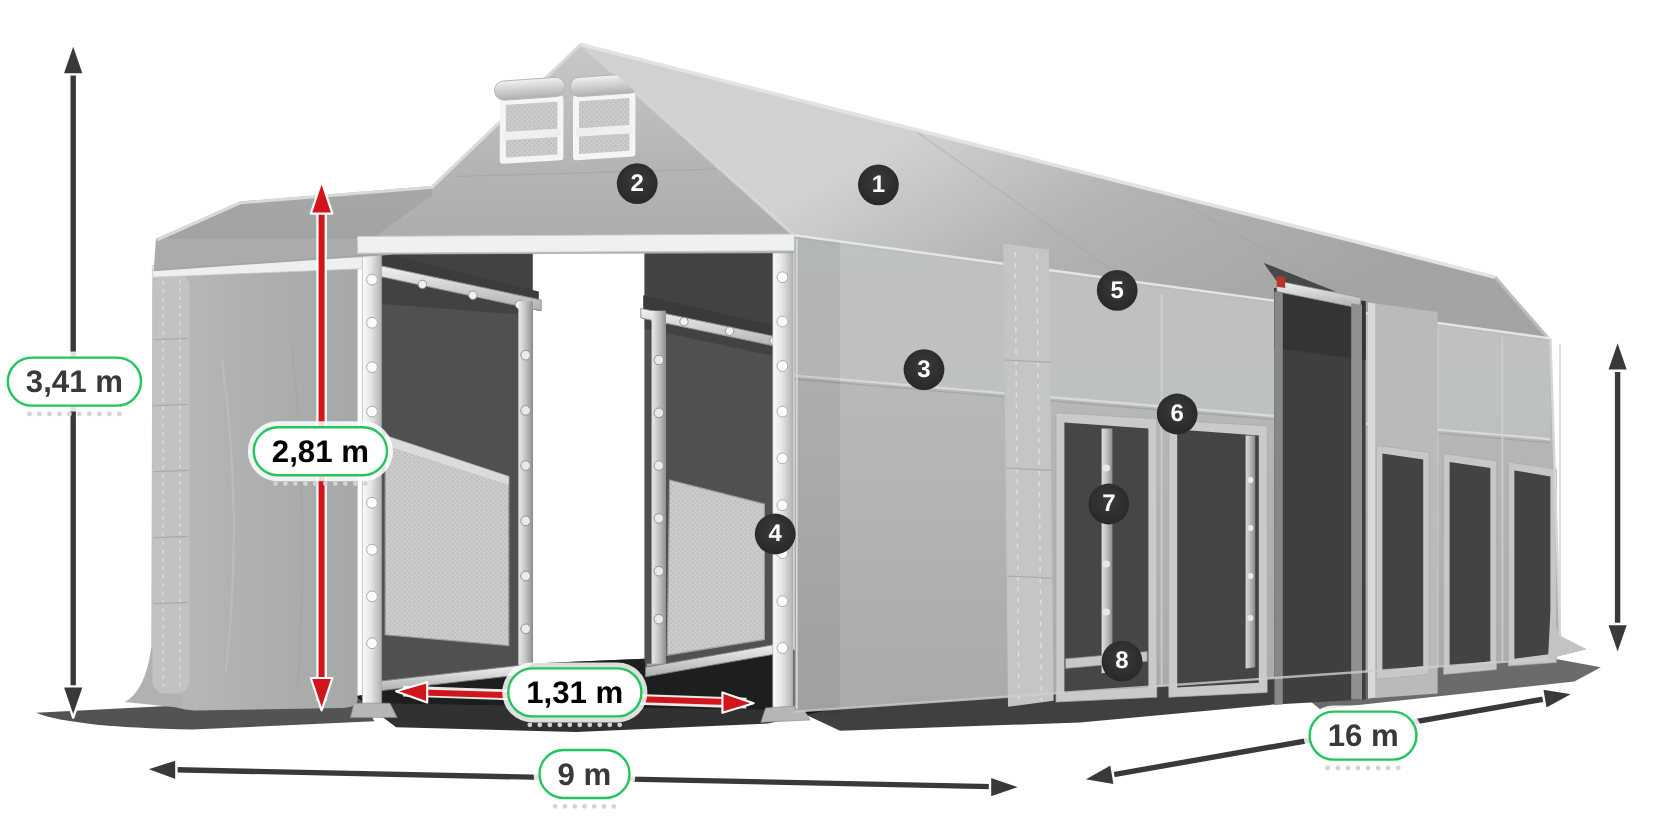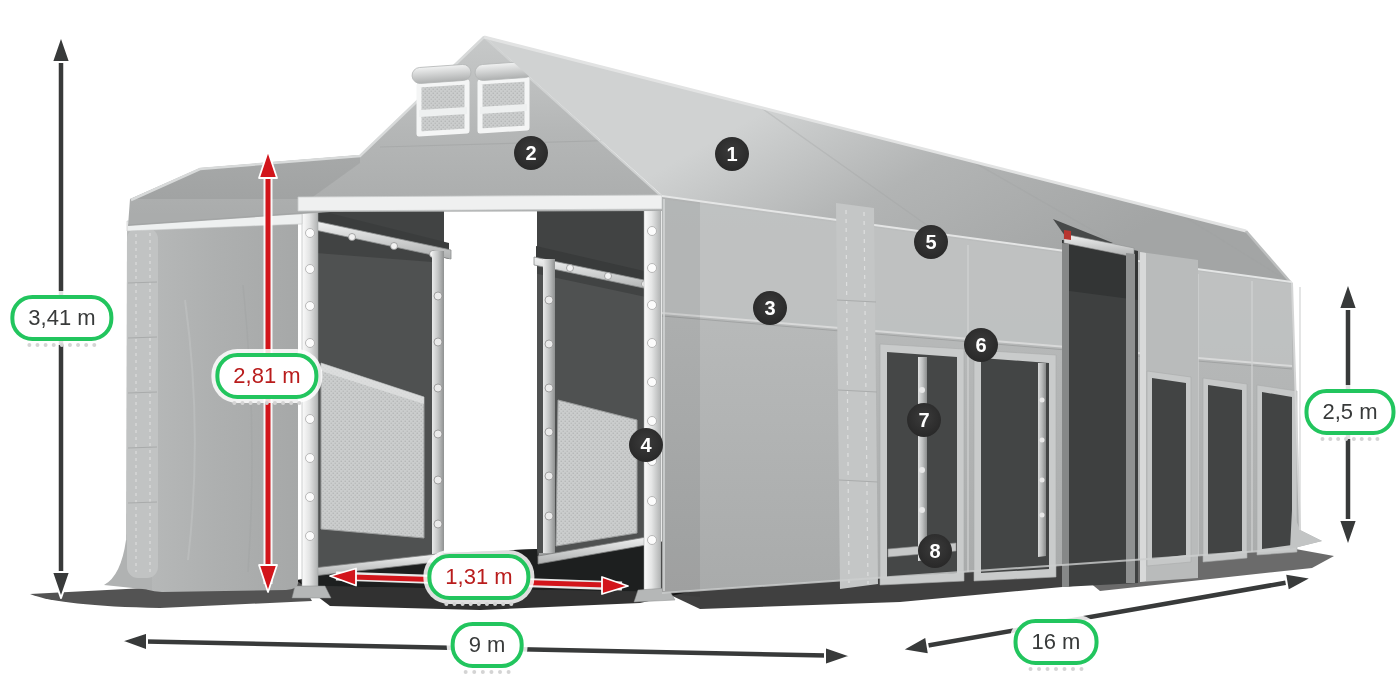--- a/index.html
+++ b/index.html
@@ -1,25 +1,25 @@
 <!DOCTYPE html>
 <html><head>
 <meta charset="utf-8">
 <style>
   html,body{margin:0;padding:0;background:#ffffff;}
   .stage{position:relative;width:1400px;height:700px;background:#ffffff;overflow:hidden;
          font-family:"Liberation Sans","DejaVu Sans",sans-serif;}
   .stage svg{position:absolute;left:0;top:0;}
   
   .dim{position:absolute;transform:translate(-50%,-50%);background:#ffffff;
-       border:4px solid #22c55e;border-radius:22px;padding:2px 14px;
-       font-size:22px;font-weight:normal;white-space:nowrap;line-height:34px;
+       border:2px solid #22c55e;border-radius:22px;padding:2px 14px;
+       font-size:26px;font-weight:bold;white-space:nowrap;line-height:34px;
        box-shadow:0 0 0 4px rgba(255,255,255,0.85);z-index:30;}
   .dim.dark{color:#383a3a;}
-  .dim.red{color:#b91c1c;}
+  .dim.red{color:#000000;}
   .dim::after{content:"";position:absolute;left:14%;right:14%;bottom:-10px;
        border-bottom:4px dotted #d4d4d4;}
   
   .marker{position:absolute;width:34px;height:34px;border-radius:50%;
        background:radial-gradient(circle at 50% 42%, #3b3b3b 0%, #262626 85%);
        color:#ffffff;font-size:20px;font-weight:bold;text-align:center;
        line-height:34px;z-index:25;}
 </style>
 </head>
 <body>
@@ -329,16 +329,15 @@
 <div class="marker" style="left:629px;top:428px;">4</div>
 <div class="marker" style="left:914px;top:225px;">5</div>
 <div class="marker" style="left:964px;top:328px;">6</div>
 <div class="marker" style="left:907px;top:403px;">7</div>
 <div class="marker" style="left:918px;top:534px;">8</div>
 
 <div class="dim dark" style="left:62px;top:318px;">3,41 m</div>
 <div class="dim red" style="left:267px;top:376px;">2,81 m</div>
 <div class="dim red" style="left:479px;top:577px;">1,31 m</div>
 <div class="dim dark" style="left:487px;top:645px;">9 m</div>
-<div class="dim dark" style="left:1056px;top:613px;margin-top:29px;">16 m</div>
-<div class="dim dark" style="left:1350px;top:412px;">2,5 m</div>
+<div class="dim dark" style="left:1136px;top:613px;">16 m</div>
 
 </div>
 
 </body></html>

